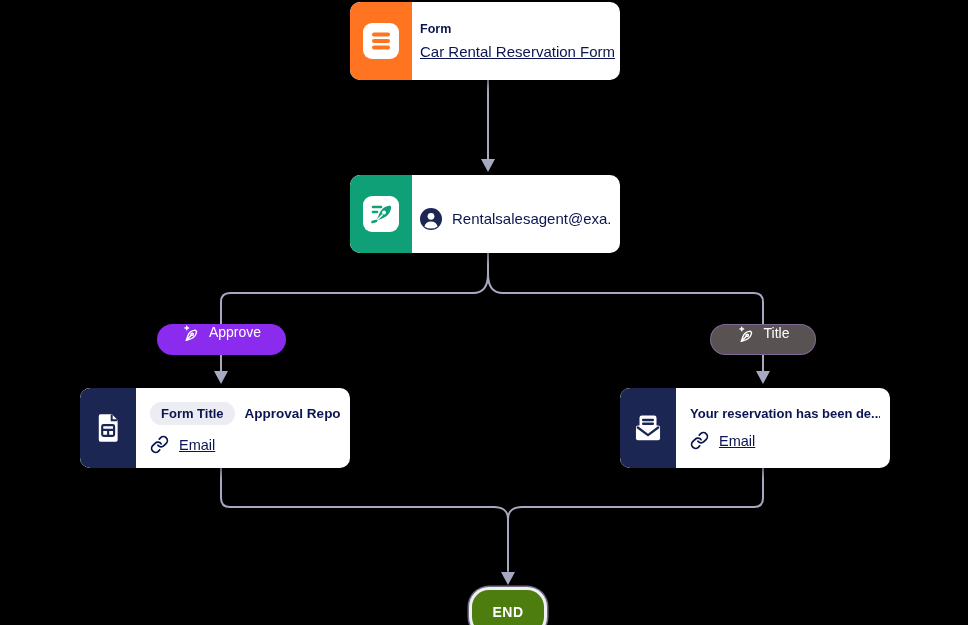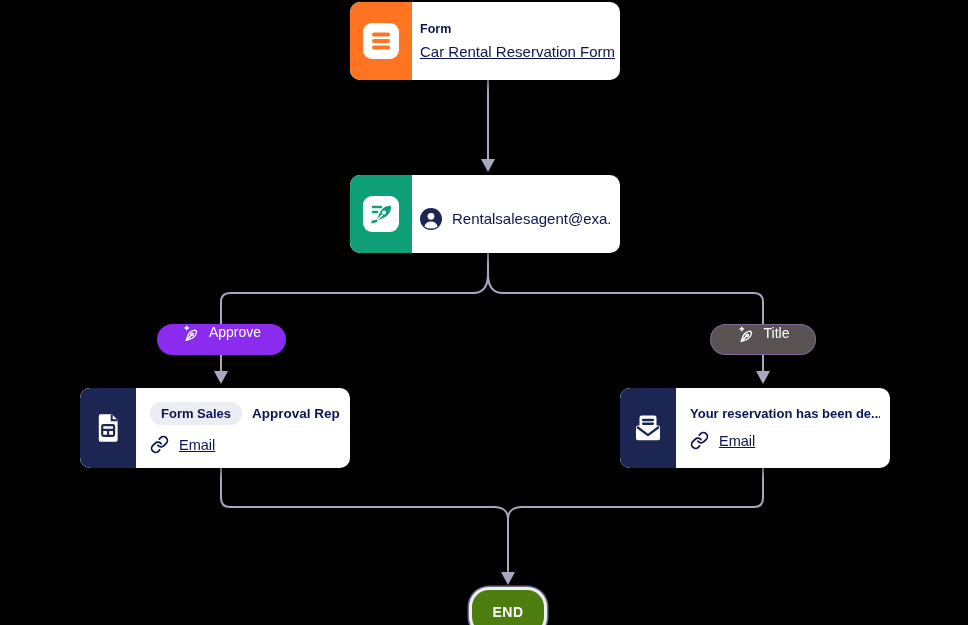--- a/index.html
+++ b/index.html
@@ -150,21 +150,21 @@
         <svg width="34" height="34" viewBox="0 0 24 24">
           <path d="M5.5 3.5 a1.2 1.2 0 0 1 1.2 -1.2 H14.8 L18.8 6.3 V20.5 a1.2 1.2 0 0 1 -1.2 1.2 H6.7 a1.2 1.2 0 0 1 -1.2 -1.2 Z" fill="#fff"></path>
           <path d="M14.6 2.5 v4 h4" fill="none" stroke="#1B2653" stroke-width="1.4"></path>
           <rect x="7.9" y="10" width="8.4" height="7.6" rx="1" fill="none" stroke="#1B2653" stroke-width="1.5"></rect>
           <path d="M7.9 13.3 h8.4 M12.1 13.3 v4.3" stroke="#1B2653" stroke-width="1.5"></path>
         </svg>
       </span>
     </div>
     <div class="body pad14">
       <div class="row1">
-        <span class="badge">Form Sales</span>
+        <span class="badge">Form Title</span>
         <span class="title-bold">Approval Report</span>
       </div>
       <div class="row">
         <span class="icon">
           <svg width="19" height="19" viewBox="0 0 24 24" fill="none" stroke="#0A1551" stroke-width="2.2" stroke-linecap="round" stroke-linejoin="round">
             <path d="M10 13a5 5 0 0 0 7.54.54l3-3a5 5 0 0 0-7.07-7.07l-1.72 1.71"></path>
             <path d="M14 11a5 5 0 0 0-7.54-.54l-3 3a5 5 0 0 0 7.07 7.07l1.71-1.71"></path>
           </svg>
         </span>
         <span class="channel-text">Email</span>

